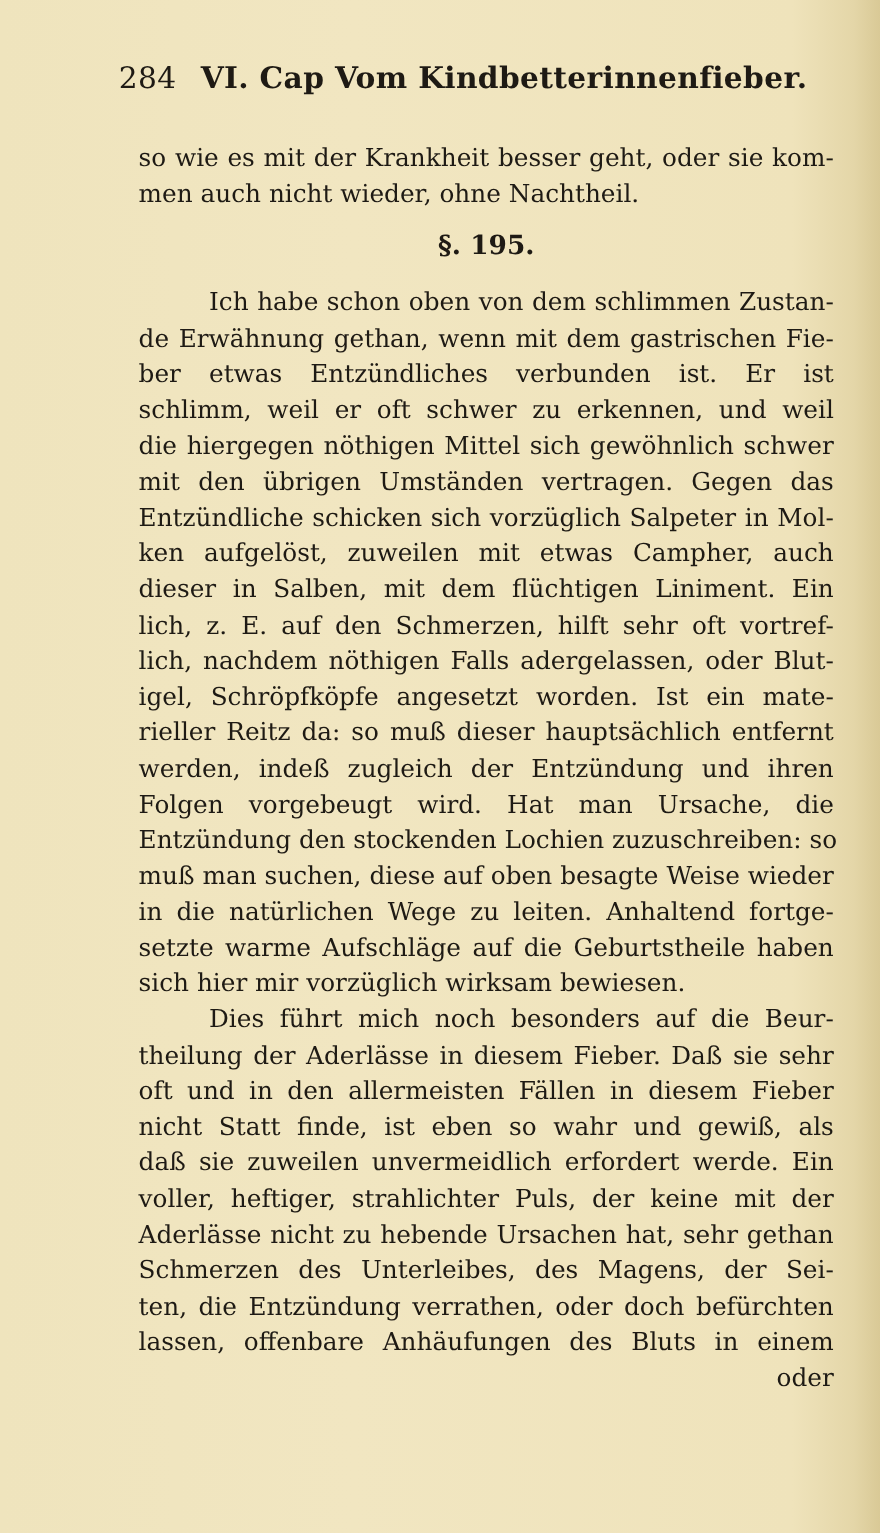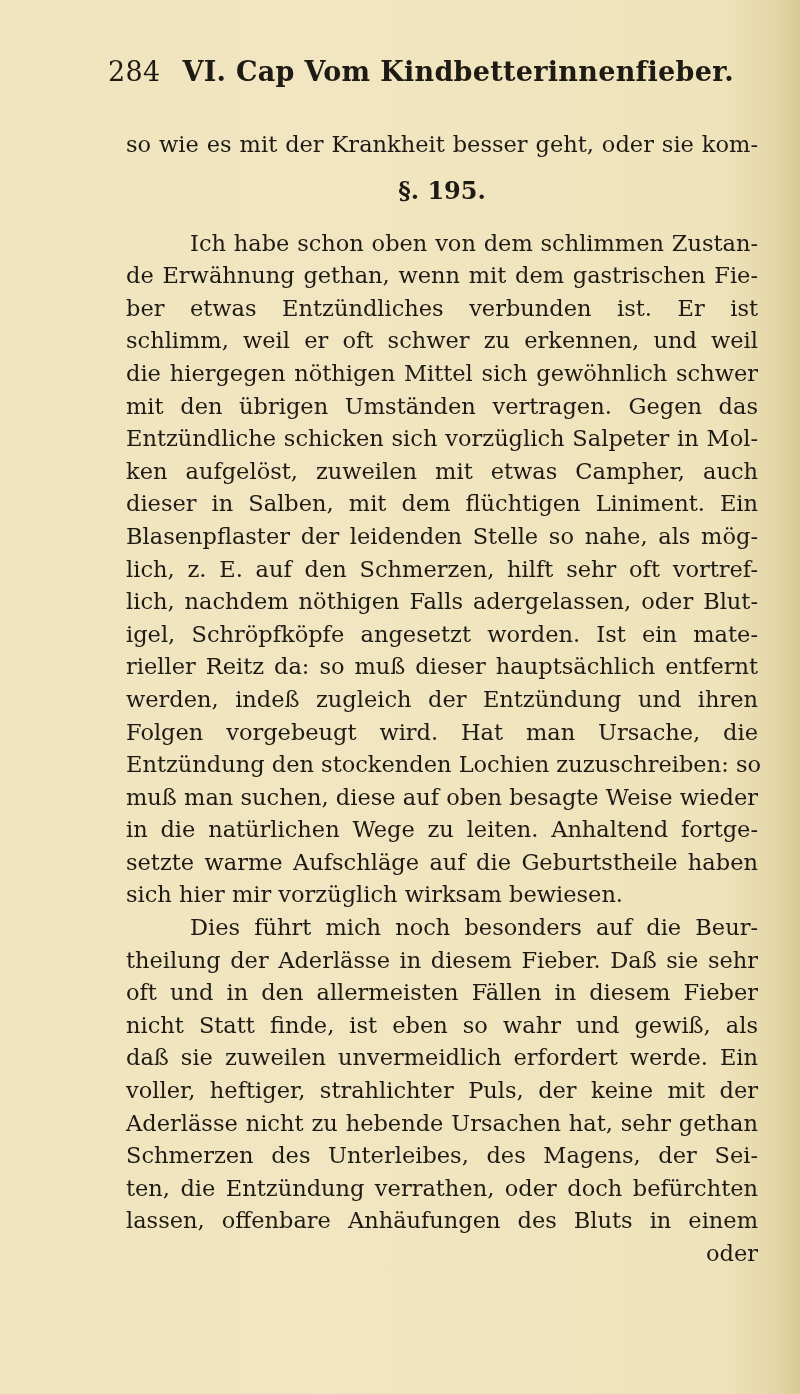--- a/index.html
+++ b/index.html
@@ -32,33 +32,33 @@
 </head>
 <body>
 
 <div class="page">
   <div class="header">
     <span class="pgno">284</span><span>VI. Cap Vom Kindbetterinnenfieber.</span>
   </div>
 
   <div class="body-text">
     <span class="line">so wie es mit der Krankheit besser geht, oder sie kom-</span>
+    <span class="line last">men auch nicht wieder, ohne Nachtheil.</span>
 
     <div class="section">§. 195.</div>
 
     <span class="line indent">Ich habe schon oben von dem schlimmen Zustan-</span>
     <span class="line">de Erwähnung gethan, wenn mit dem gastrischen Fie-</span>
     <span class="line">ber etwas Entzündliches verbunden ist. Er ist</span>
     <span class="line">schlimm, weil er oft schwer zu erkennen, und weil</span>
     <span class="line">die hiergegen nöthigen Mittel sich gewöhnlich schwer</span>
     <span class="line">mit den übrigen Umständen vertragen. Gegen das</span>
     <span class="line">Entzündliche schicken sich vorzüglich Salpeter in Mol-</span>
     <span class="line">ken aufgelöst, zuweilen mit etwas Campher, auch</span>
     <span class="line">dieser in Salben, mit dem flüchtigen Liniment. Ein</span>
-    <span class="line">Blasenpflaster der leidenden Stelle so nahe, als mög-</span>
     <span class="line">lich, z. E. auf den Schmerzen, hilft sehr oft vortref-</span>
     <span class="line">lich, nachdem nöthigen Falls aderge­lassen, oder Blut-</span>
     <span class="line">igel, Schröpfköpfe angesetzt worden. Ist ein mate-</span>
     <span class="line">rieller Reitz da: so muß dieser hauptsächlich entfernt</span>
     <span class="line">werden, indeß zugleich der Entzündung und ihren</span>
     <span class="line">Folgen vorgebeugt wird. Hat man Ursache, die</span>
     <span class="line">Entzündung den stockenden Lochien zuzuschreiben: so</span>
     <span class="line">muß man suchen, diese auf oben besagte Weise wieder</span>
     <span class="line">in die natürlichen Wege zu leiten. Anhaltend fortge-</span>
     <span class="line">setzte warme Aufschläge auf die Geburtstheile haben</span>

